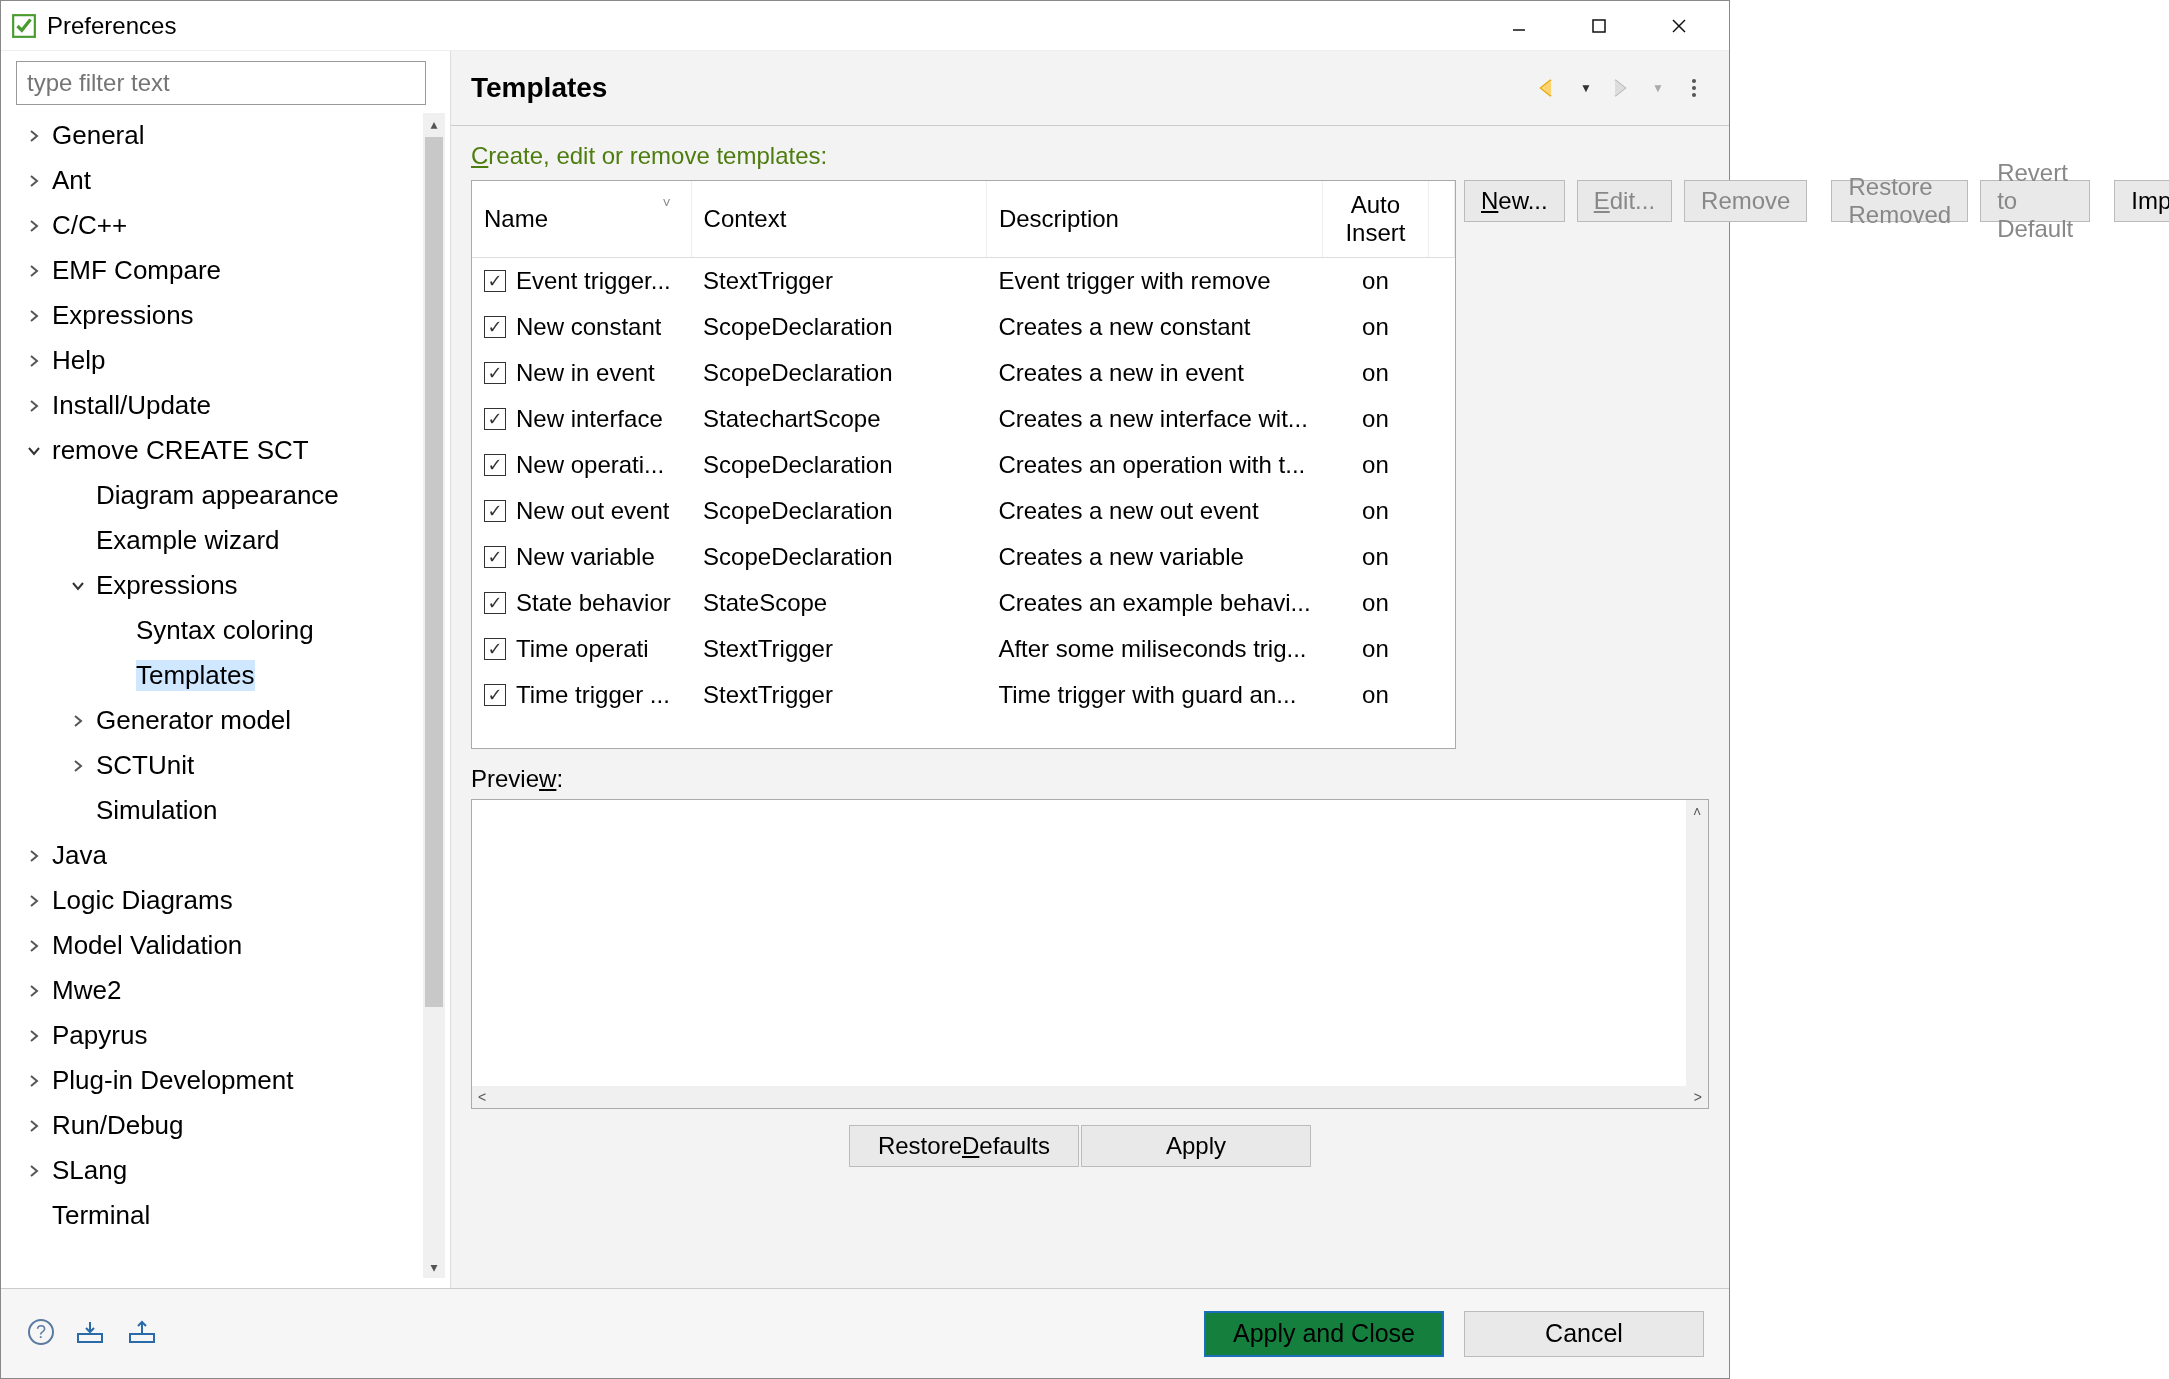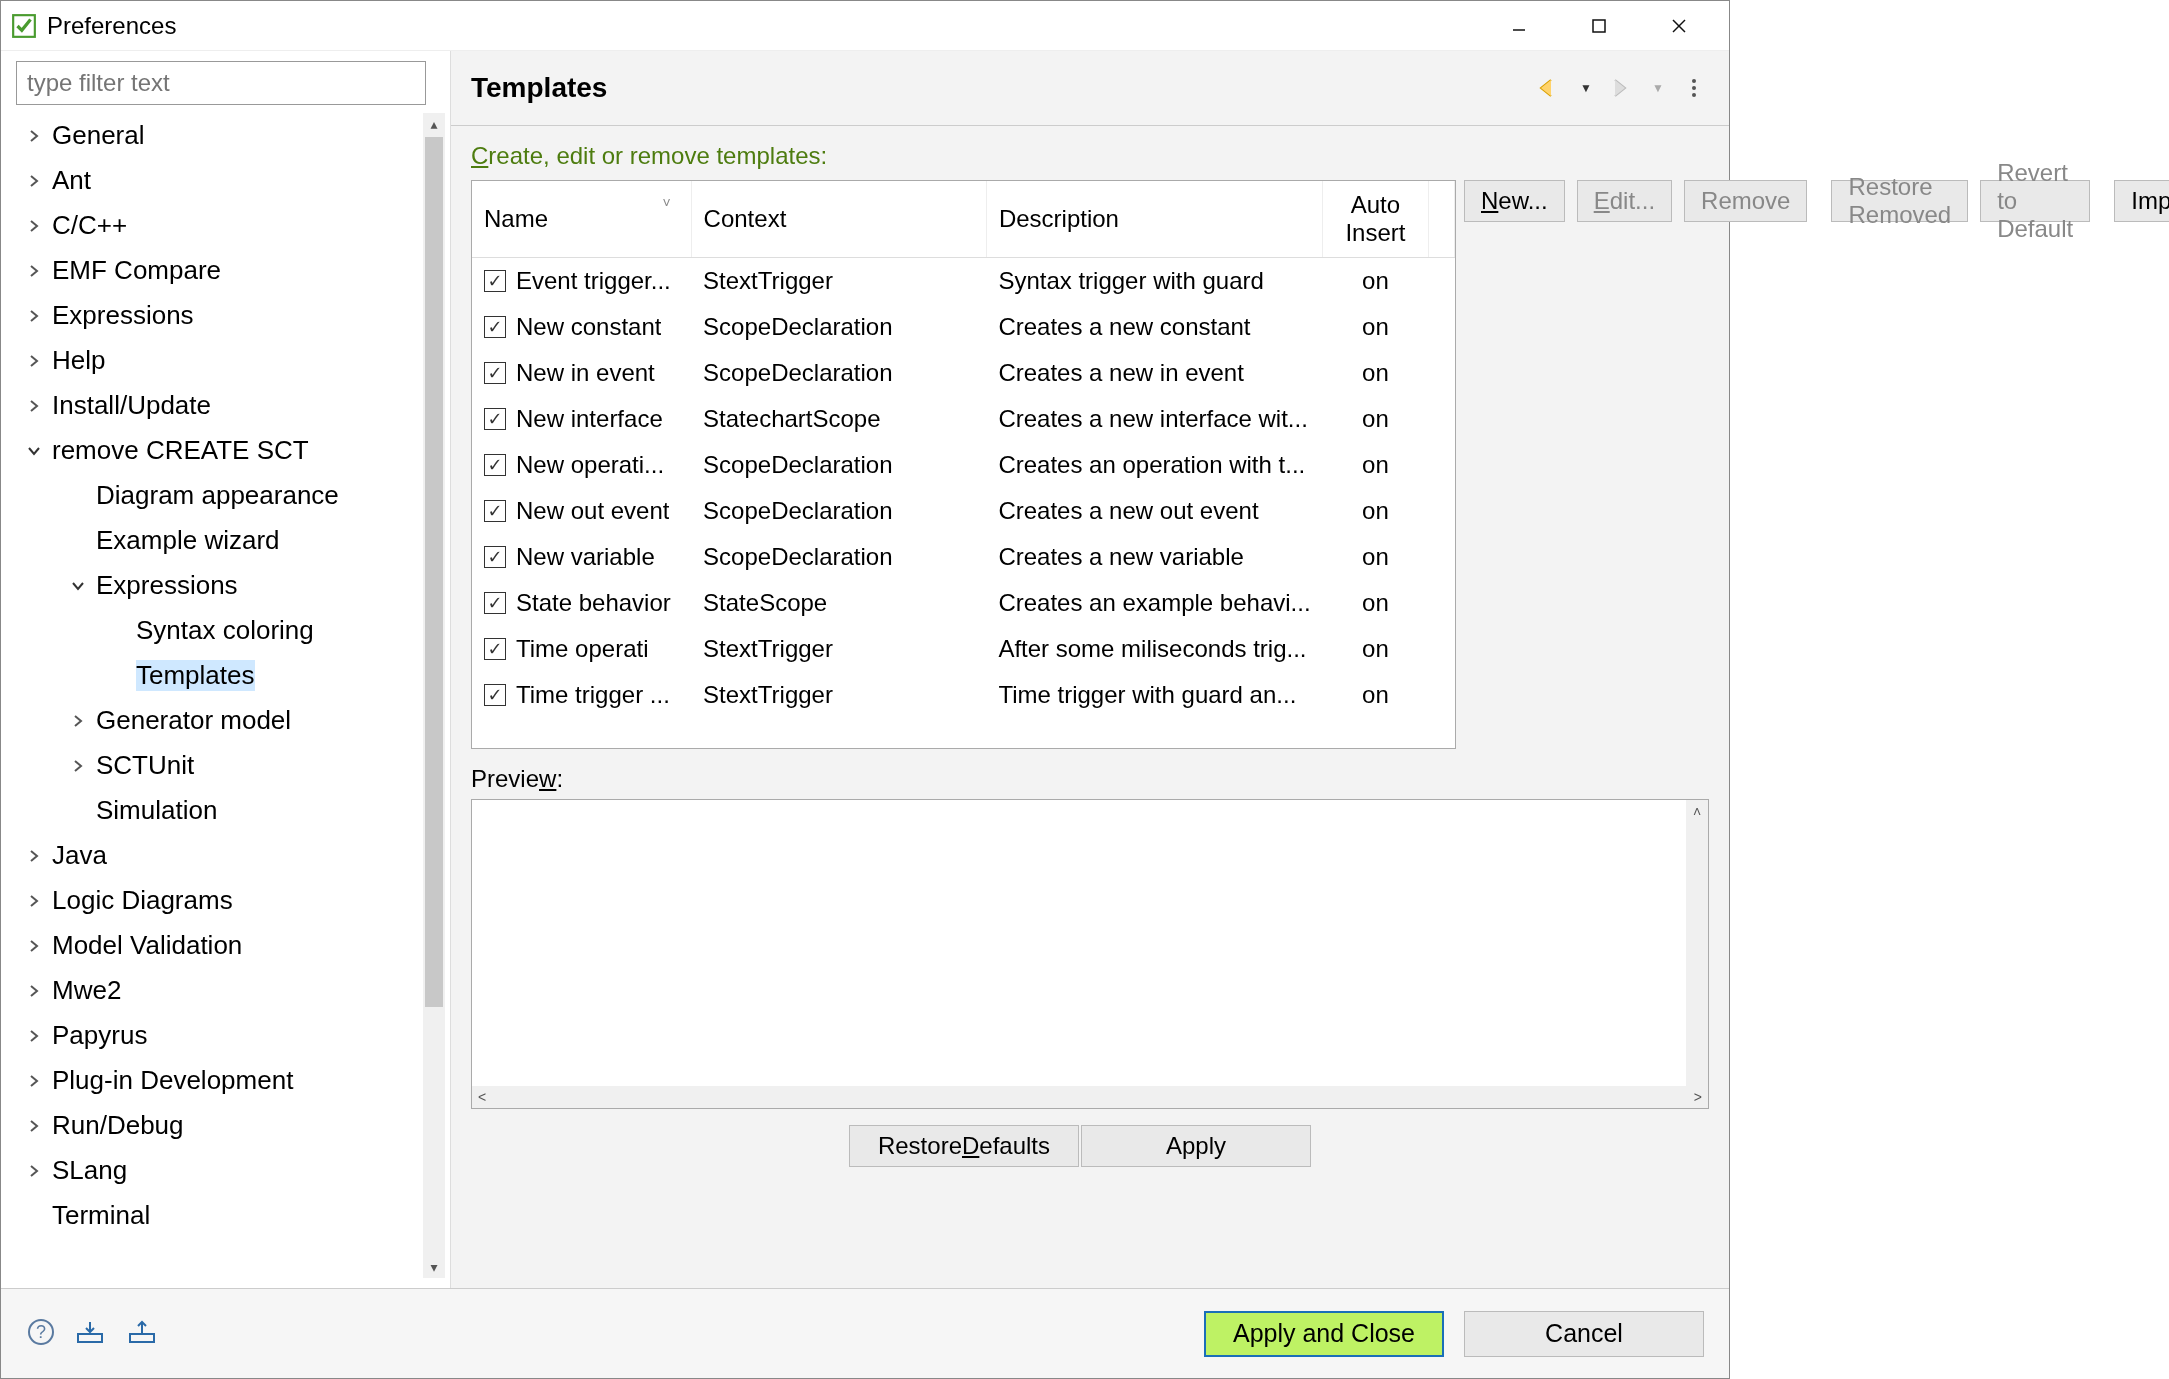--- a/index.html
+++ b/index.html
@@ -52,21 +52,21 @@
 .preview-box { border: 1px solid #aaa; background: #fff; height: 310px; position: relative; }
 .preview-box .v-scroll { position:absolute; top:0; right:0; width:22px; bottom:22px; background:#f0f0f0; display:flex; align-items:flex-start; justify-content:center; }
 .preview-box .v-scroll .chev { font-size:14px; color:#555; margin-top:4px;}
 .preview-box .h-scroll { position:absolute; left:0; right:0; bottom:0; height:22px; background:#f0f0f0; display:flex; align-items:center; justify-content:space-between; padding:0 6px; font-size:14px; color:#555;}
 .bottom-buttons-1 { display: flex; justify-content: center; gap: 2px; padding: 16px 20px 10px 0; }
 .bottom-buttons-1 .btn { width: 230px; }
 .footer { height: 90px; border-top: 1px solid #ccc; display: flex; align-items: center; padding: 0 25px; background: #f6f6f6; }
 .footer-left { display:flex; gap:20px; align-items:center; }
 .footer-right { margin-left:auto; display:flex; gap:20px; }
 .footer-right .btn { width: 240px; height: 46px; font-size: 25px; }
-.btn.primary { border: 2px solid #1a6fb8; background: #bef264; }
+.btn.primary { border: 2px solid #1a6fb8; background: #15803d; }
 svg.arrow-svg { width: 16px; height: 16px; }
 .hicon { width: 30px; height: 26px; display:flex; align-items:center; justify-content:center;}
 .truncate { overflow: hidden; text-overflow: ellipsis; white-space: nowrap; }
 </style>
 </head>
 <body>
 
 <div class="window">
 
   <div class="titlebar">
@@ -331,21 +331,21 @@
                   <th style="width:30px;"></th>
                 </tr>
               </thead>
               <tbody id="tbody">
                   <tr>
                     <td class="name-cell">
                       <span class="chk">✓</span>
                       <span class="truncate">Event trigger...</span>
                     </td>
                     <td class="ctx-cell">StextTrigger</td>
-                    <td class="desc-cell truncate">Syntax trigger with guard</td>
+                    <td class="desc-cell truncate">Event trigger with remove</td>
                     <td class="auto-cell">on</td>
                     <td></td>
                   </tr>
                   <tr>
                     <td class="name-cell">
                       <span class="chk">✓</span>
                       <span class="truncate">New constant</span>
                     </td>
                     <td class="ctx-cell">ScopeDeclaration</td>
                     <td class="desc-cell truncate">Creates a new constant</td>

